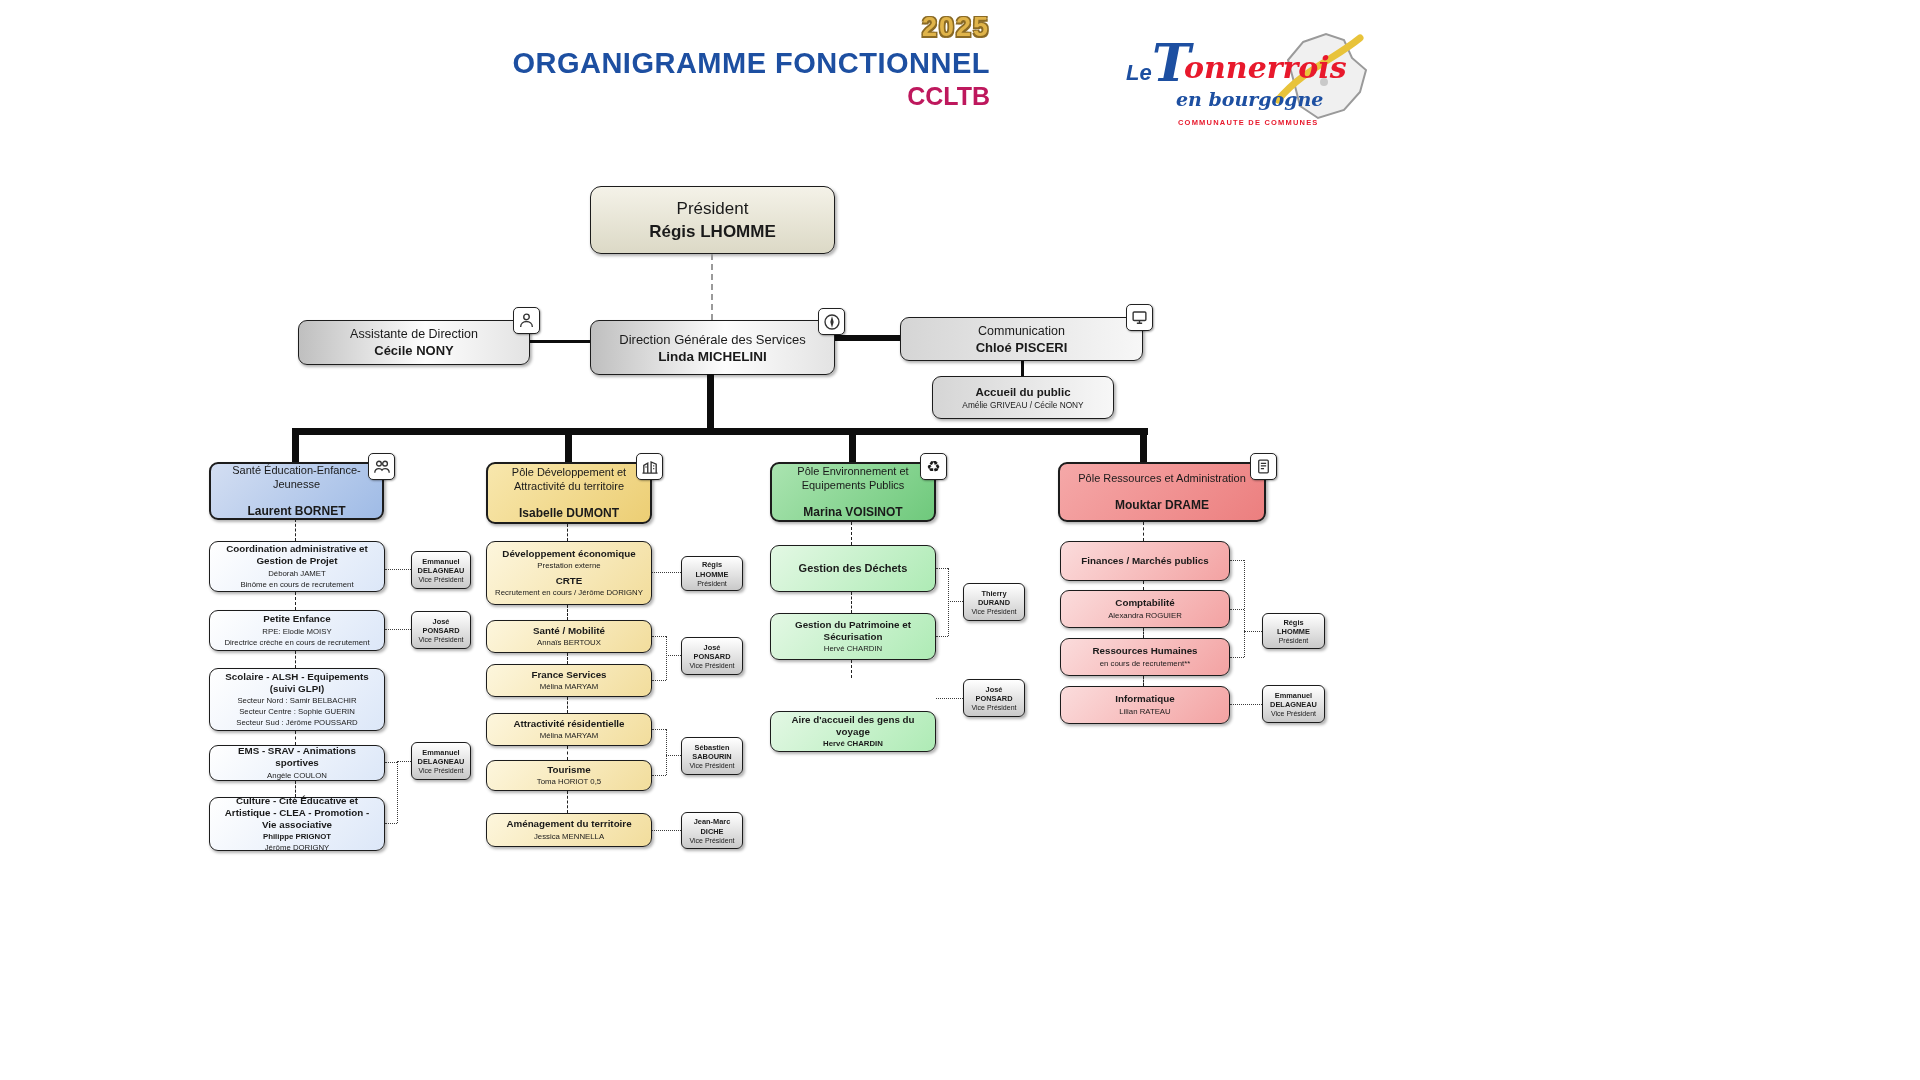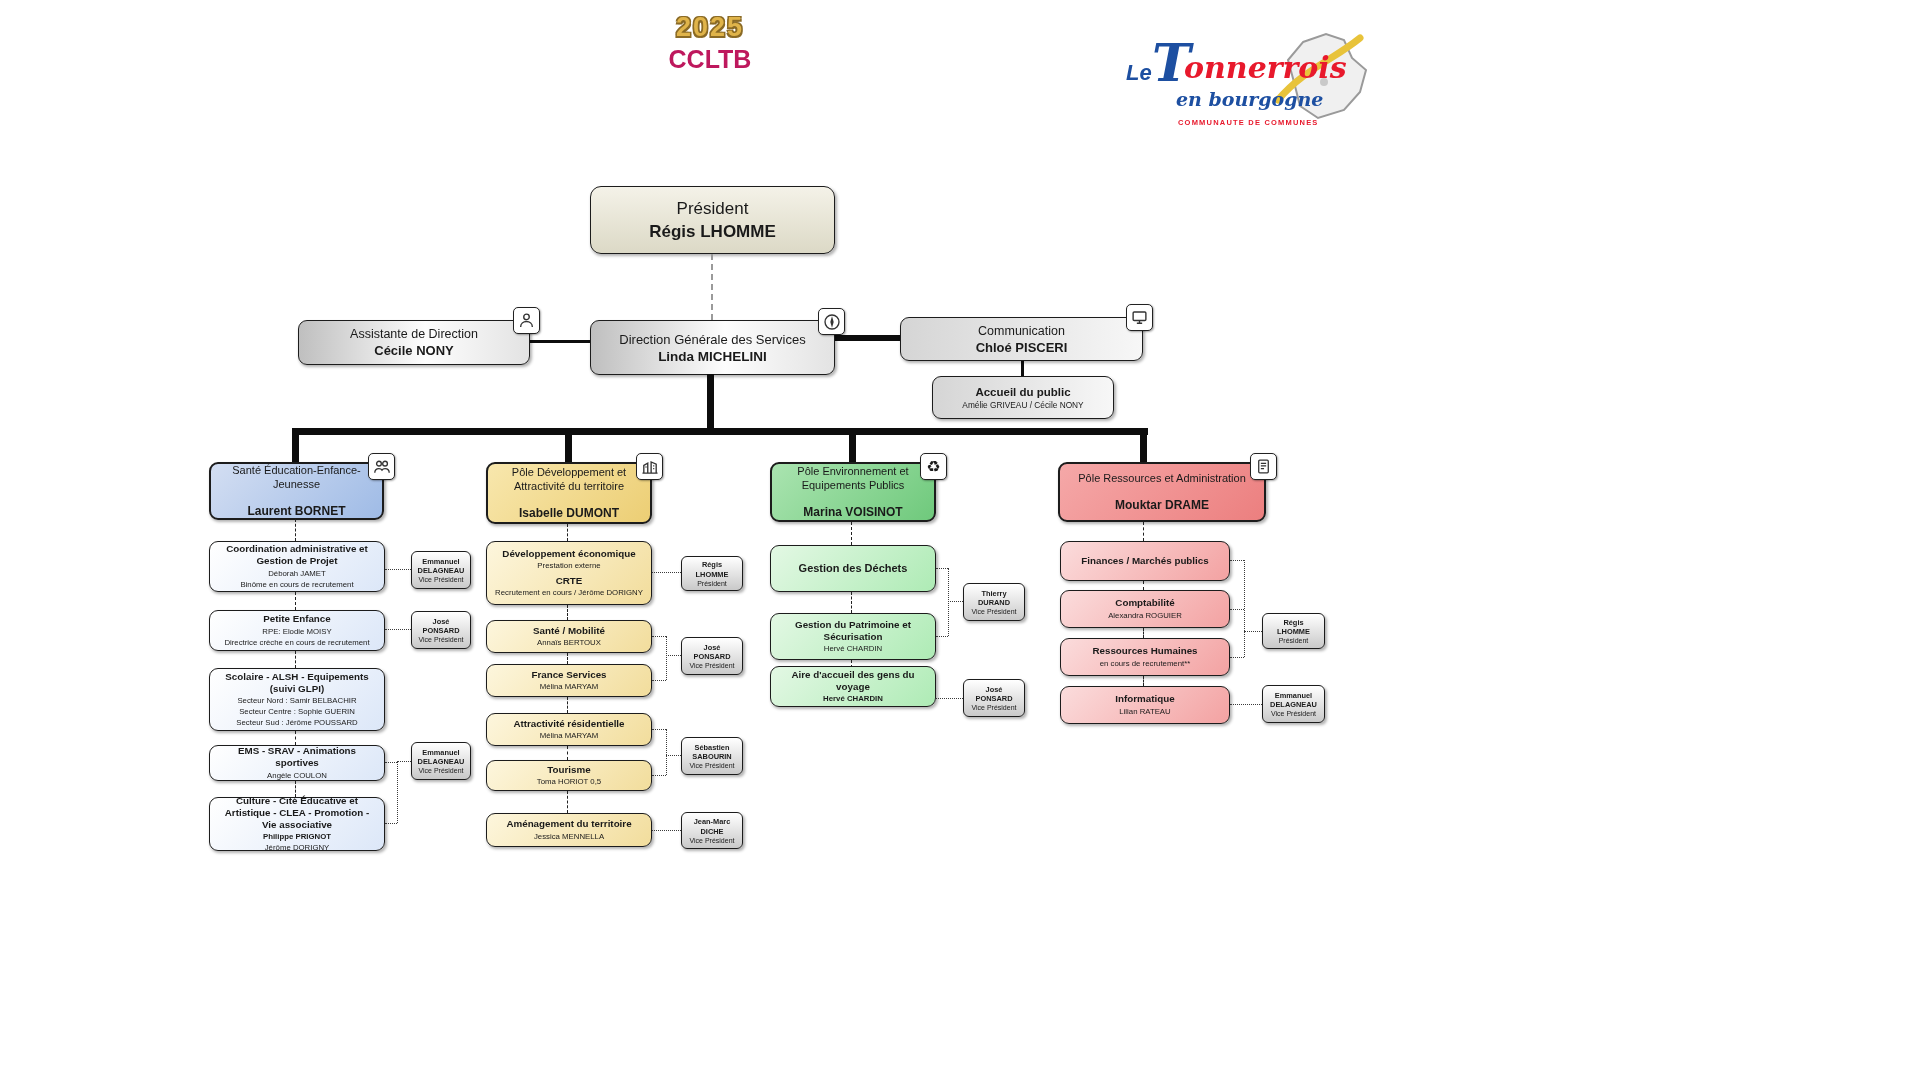--- a/index.html
+++ b/index.html
@@ -1,21 +1,21 @@
 <!DOCTYPE html>
 <html><head>
 <meta charset="utf-8">
 <style>
   *{margin:0;padding:0;box-sizing:border-box}
   html,body{background:#fff}
   body{font-family:"Liberation Sans",sans-serif;color:#1a1a1a}
   .canvas{position:relative;width:1920px;height:1080px;background:#fff;overflow:hidden}
 
   
-  .header{position:absolute;left:430px;top:12px;width:560px;text-align:center}
+  .header{position:absolute;left:430px;top:12px;width:560px;text-align:right}
   .year{font-size:27px;font-weight:bold;color:#e0b44a;letter-spacing:2px;
         text-shadow:-1.5px -1.5px 0 #8a6a25,1.5px -1.5px 0 #8a6a25,-1.5px 1.5px 0 #8a6a25,1.5px 1.5px 0 #8a6a25}
   .title{font-size:29px;font-weight:bold;color:#1d4fa1;margin-top:4px;letter-spacing:.5px}
   .subtitle{font-size:25px;font-weight:bold;color:#be185d;margin-top:2px}
 
   
   .logo{position:absolute;left:1118px;top:30px;width:260px;height:115px}
   .logo-le{position:absolute;left:8px;top:30px;font-size:22px;font-weight:bold;font-style:italic;color:#1d4fa1}
   .logo-t{position:absolute;left:34px;top:2px;font-size:52px;font-weight:bold;font-style:italic;color:#1d4fa1;font-family:"DejaVu Serif",serif}
   .logo-name{position:absolute;left:66px;top:20px;font-size:30px;font-weight:bold;font-style:italic;color:#e8192c;font-family:"DejaVu Serif",serif}
@@ -67,20 +67,21 @@
   .doth{position:absolute;border-top:1.7px dotted #3a3a3a;height:0}
   .dotv{position:absolute;border-left:1.7px dotted #3a3a3a;width:0}
 </style>
 </head>
 <body>
 
 <div class="canvas">
 
   <div class="header">
     <div class="year">2025</div>
+    <div class="title">ORGANIGRAMME FONCTIONNEL</div>
     <div class="subtitle">CCLTB</div>
   </div>
 
   <div class="logo">
     <svg class="logo-map" width="130" height="110" viewBox="0 0 130 110">
       <path d="M55 12 L78 4 L96 10 L104 28 L118 40 L112 62 L96 80 L70 88 L52 76 L46 52 L40 30 Z" fill="#f0f0f0" stroke="#9a9a9a" stroke-width="2"></path>
       <path d="M30 70 C55 40, 85 30, 112 8" fill="none" stroke="#e8c33a" stroke-width="7" stroke-linecap="round"></path>
       <circle cx="76" cy="52" r="4" fill="#c9c9c9"></circle>
     </svg>
     <div class="logo-le">Le</div>
@@ -298,21 +299,21 @@
     <div class="btitle" style="font-size:11px">Gestion des Déchets</div>
   </div>
 
   <div class="dashc" style="left:851px;top:592px;height:21px"></div>
   <div class="box green-c" style="left:770px;top:613px;width:166px;height:47px">
     <div class="btitle">Gestion du Patrimoine et Sécurisation</div>
     <div class="bsub">Hervé CHARDIN</div>
   </div>
 
   <div class="dashc" style="left:851px;top:660px;height:18px"></div>
-  <div class="box green-c" style="left:770px;top:666px;width:166px;height:41px">
+  <div class="box green-c" style="left:770px;top:711px;width:166px;height:41px">
     <div class="btitle">Aire d'accueil des gens du voyage</div>
     <div class="bsub" style="font-weight:bold">Hervé CHARDIN</div>
   </div>
 
   <div class="doth" style="left:936px;top:568px;width:12px"></div>
   <div class="doth" style="left:936px;top:636px;width:12px"></div>
   <div class="dotv" style="left:948px;top:568px;height:68px"></div>
   <div class="doth" style="left:948px;top:601px;width:15px"></div>
   <div class="box elu" style="left:963px;top:583px;width:62px;height:38px">
     <div class="ename">Thierry DURAND</div>

